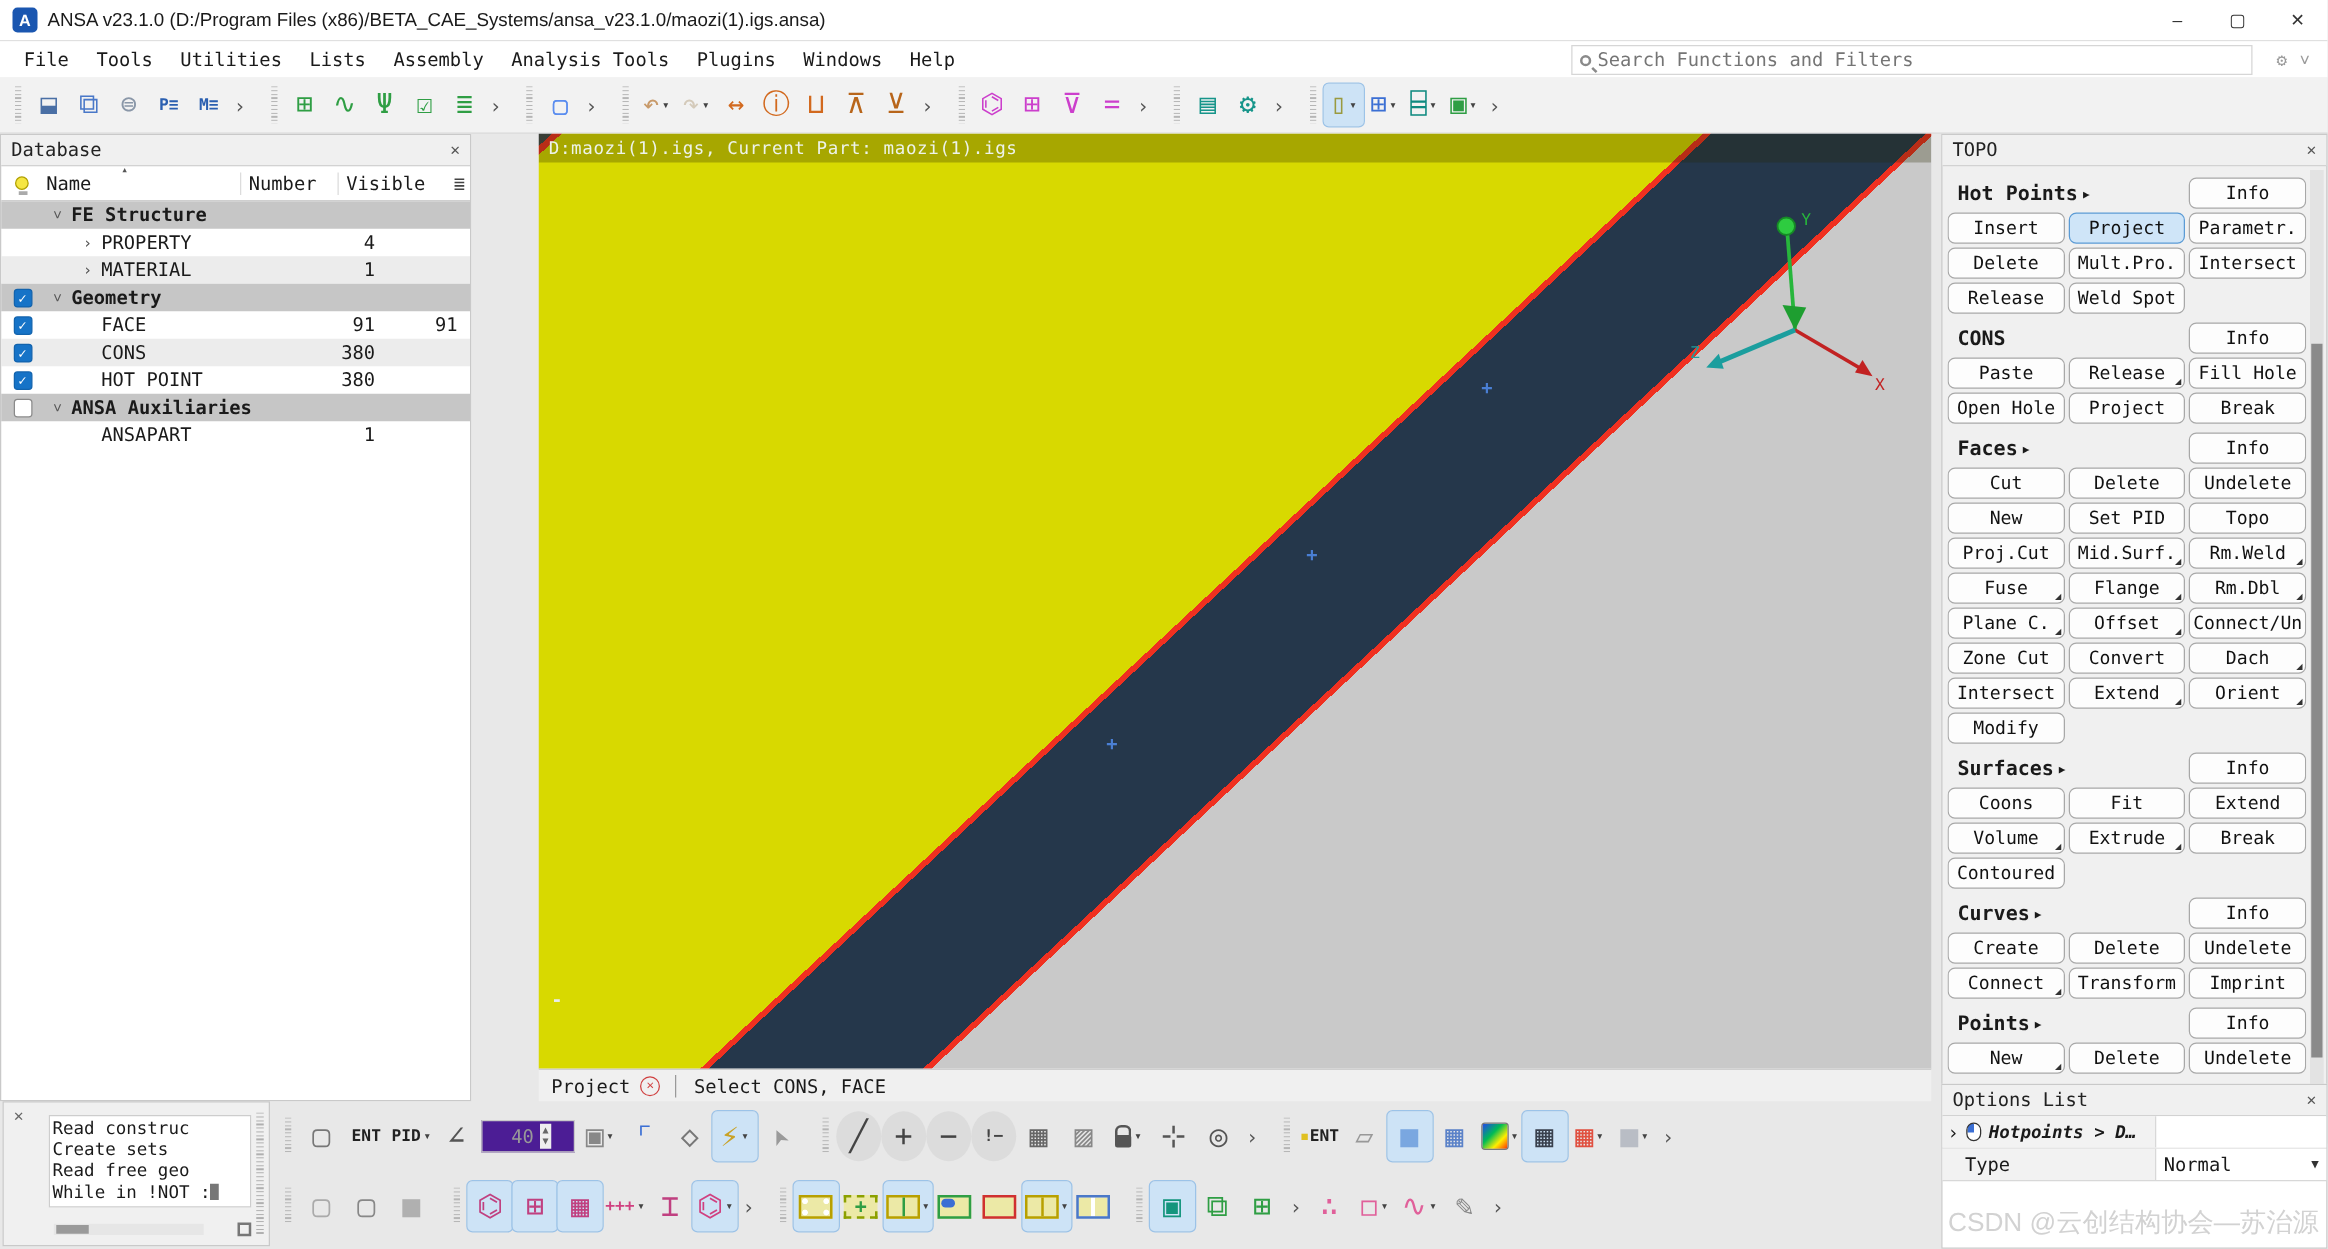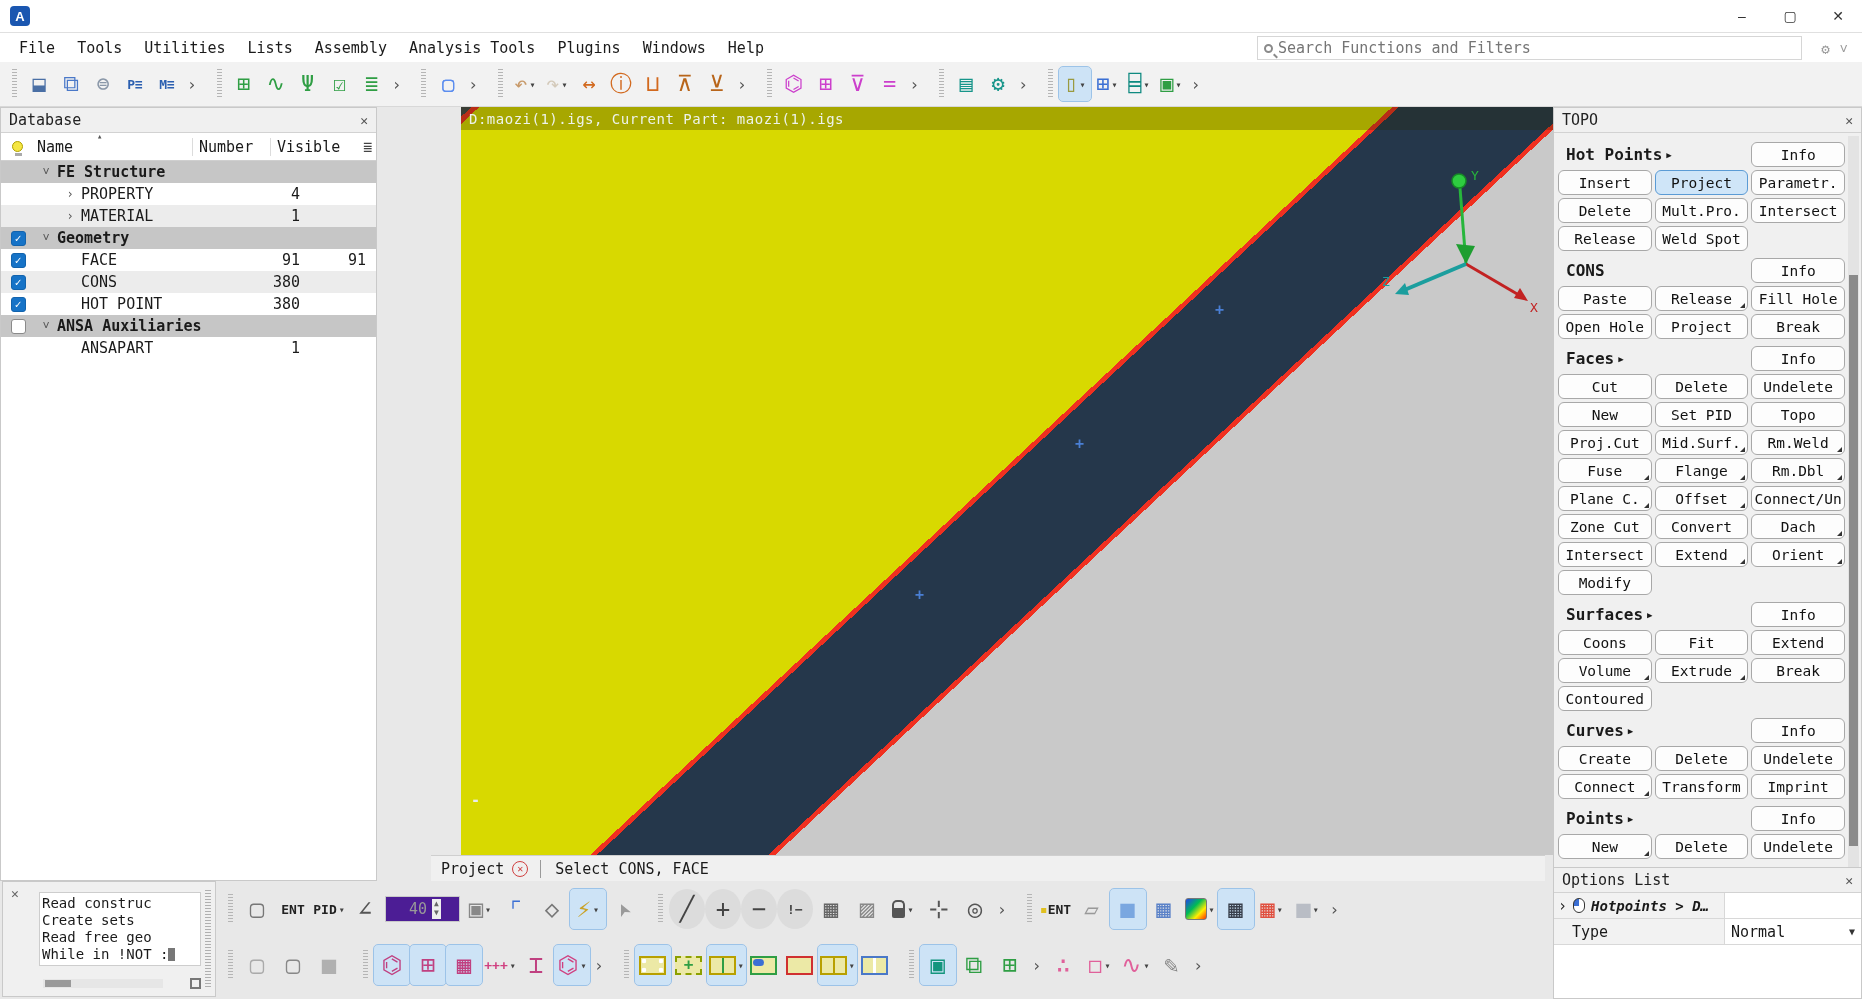--- a/index.html
+++ b/index.html
@@ -101,21 +101,21 @@
 
   
   #viewport { position:absolute; left:431px; top:107px; width:1114px; height:774px; }
   #scene { position:absolute; left:0; top:0; width:1114px; height:748px; overflow:hidden;
     background:linear-gradient(137deg,
       #41464a 0%, #41464a 0.55%, var(--red) 0.55%, var(--red) 0.95%,
       var(--yellow) 0.95%, var(--yellow) 48.6%,
       var(--red) 48.6%, var(--red) 48.95%,
       var(--navy) 48.95%, var(--navy) 57.9%,
       var(--red) 57.9%, var(--red) 58.25%,
-      var(--gray) 58.25%, var(--gray) 100%);margin-left:30px; }
+      var(--gray) 58.25%, var(--gray) 100%); }
   #scene-header { position:absolute; left:0; top:0; right:0; height:23px; background:rgba(40,40,0,0.28);
     color:#edf3ea; font-size:14px; display:flex; align-items:center; padding-left:8px; letter-spacing:0.5px; }
   .vmark { position:absolute; font-size:15px; font-weight:bold; line-height:1; }
   #triad { position:absolute; left:915px; top:55px; }
   #vstatus { position:absolute; left:0; top:748px; width:1114px; height:26px; background:#f0f0f0;
     border-top:1px solid #cfcfcf; display:flex; align-items:center; padding-left:10px; font-size:15px; }
   .xcirc { width:16px; height:16px; border:1.5px solid #d04040; color:#d04040; border-radius:50%;
     font-size:10px; display:inline-flex; align-items:center; justify-content:center; margin:0 12px 0 8px; }
   .vdiv { width:1px; height:18px; background:#9a9a9a; margin-right:14px; }
 
@@ -168,20 +168,21 @@
   #btoolbar { position:absolute; left:222px; top:881px; width:1324px; height:118px; }
   .btrow { display:flex; align-items:center; height:56px; }
   .btrow .tool { height:40px; min-width:36px; }
   .btrow .tg { font-size:24px; }
 </style>
 </head>
 <body>
 
 <div id="titlebar">
   <span class="appicon">A</span>
+  <span>ANSA v23.1.0 (D:/Program Files (x86)/BETA_CAE_Systems/ansa_v23.1.0/maozi(1).igs.ansa)</span>
   <span class="wctl">
     <span class="wbtn">–</span>
     <span class="wbtn">▢</span>
     <span class="wbtn">✕</span>
   </span>
 </div>
 
 <div id="menubar">
   <div id="menubar-items" style="display:flex">
       <div class="menu-item">File</div>
@@ -583,20 +584,21 @@
     </span>
     <span class="rcell"></span>
   </div>
   <div class="optrow">
     <span class="lcell" style="padding-left:18px">Type</span>
     <span class="rcell">
       <span>Normal</span>
       <span class="ddown">▼</span>
     </span>
   </div>
+  <div id="watermark">CSDN @云创结构协会—苏治源</div>
 </div>
 
 <div id="infopanel">
   <span class="iclose">✕</span>
 
   <div id="infobox">
       <div class="iline">Read construc</div>
       <div class="iline">Create sets</div>
       <div class="iline">Read free geo</div>
       <div class="iline">While in !NOT :<span class="icursor"></span></div>

